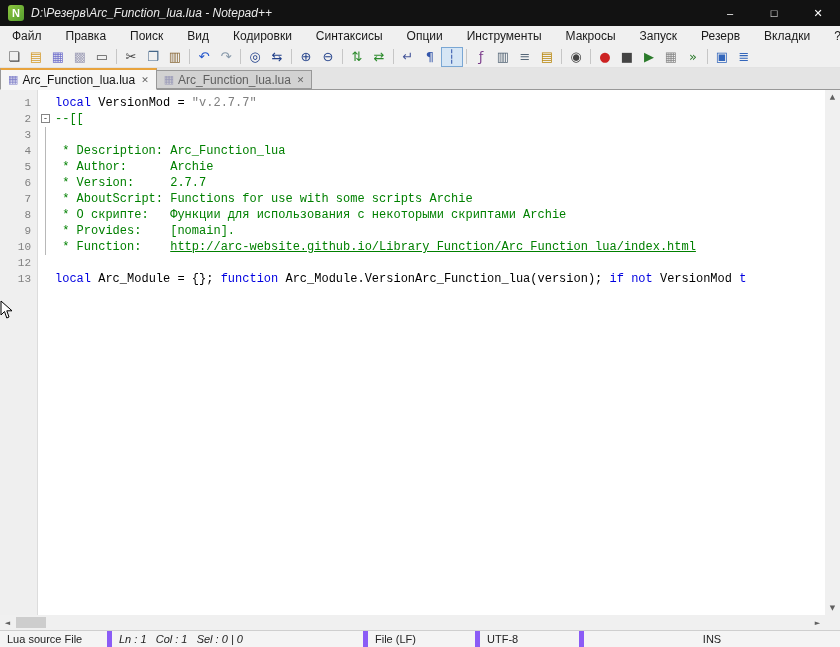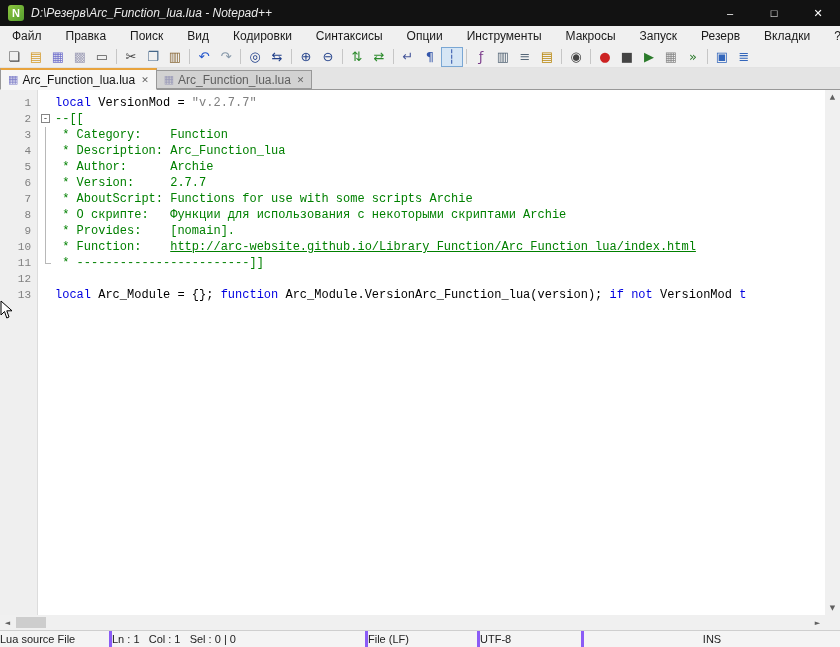--- a/index.html
+++ b/index.html
@@ -78,24 +78,24 @@
              display: flex; align-items: center; font-size: 7px; color: #606060; font-family: "DejaVu Sans", sans-serif; }
   .hs-arrow { width: 15px; text-align: center; flex: none; }
   .hs-thumb { width: 30px; height: 11px; background: #cdcdcd; margin-left: 1px; flex: none; }
   .hs-track { flex: 1; }
   .corner { position: absolute; right: 0; top: 525px; width: 15px; height: 15px; background: #f0f0f0; }
 
   .mouse-cursor { position: absolute; left: 0; top: 210px; pointer-events: none; }
 
   
   .statusbar { height: 17px; background: #f4f4f4; border-top: 1px solid #cfcfcf; display: flex; align-items: center; font-size: 11px; color: #222; }
-  .sb { height: 100%; line-height: 16px; border-right: 3px solid #8b5cf6; white-space: pre; overflow: hidden; flex: none; }
+  .sb { height: 100%; line-height: 16px; padding-left: 7px; border-right: 5px solid #8b5cf6; white-space: pre; overflow: hidden; flex: none; }
   .sb-doctype { width: 112px; }
   .sb-length  { width: 192px; }
-  .sb-pos     { width: 256px; }
+  .sb-pos     { width: 256px; font-style: italic; }
   .sb-eol     { width: 112px; }
   .sb-enc     { width: 104px; }
   .sb-ins     { flex: 1; text-align: center; padding-left: 0; border-right: none; }
 </style>
 </head>
 <body>
 
 <div class="titlebar">
   <div class="app-icon">N</div>
   <span class="title-text">D:\Резерв\Arc_Function_lua.lua - Notepad++</span>
@@ -252,21 +252,20 @@
       <div class="code-row">
         <span class="ln">2</span>
         <span class="fold">
           <span class="fold-boxmark">-</span>
         </span>
         <span class="code"><span class="tok-comment">--[[</span></span>
       </div>
       <div class="code-row">
         <span class="ln">3</span>
         <span class="fold fold-line"></span>
-        <span class="code"><span class="tok-comment"> * Category:    Function</span></span>
       </div>
       <div class="code-row">
         <span class="ln">4</span>
         <span class="fold fold-line"></span>
         <span class="code"><span class="tok-comment"> * Description: Arc_Function_lua</span></span>
       </div>
       <div class="code-row">
         <span class="ln">5</span>
         <span class="fold fold-line"></span>
         <span class="code"><span class="tok-comment"> * Author:      Archie</span></span>
@@ -288,25 +287,20 @@
       </div>
       <div class="code-row">
         <span class="ln">9</span>
         <span class="fold fold-line"></span>
         <span class="code"><span class="tok-comment"> * Provides:    [nomain].</span></span>
       </div>
       <div class="code-row">
         <span class="ln">10</span>
         <span class="fold fold-line"></span>
         <span class="code"><span class="tok-comment"> * Function:    </span><span class="tok-link">http://arc-website.github.io/Library_Function/Arc_Function_lua/index.html</span></span>
-      </div>
-      <div class="code-row">
-        <span class="ln">11</span>
-        <span class="fold fold-end"></span>
-        <span class="code"><span class="tok-comment"> * ------------------------]]</span></span>
       </div>
       <div class="code-row">
         <span class="ln">12</span>
         <span class="fold"></span>
         <span class="code"></span>
       </div>
       <div class="code-row">
         <span class="ln">13</span>
         <span class="fold"></span>
         <span class="code"><span class="tok-keyword">local</span><span class="tok-plain"> Arc_Module = {}; </span><span class="tok-keyword">function</span><span class="tok-plain"> Arc_Module.VersionArc_Function_lua(version); </span><span class="tok-keyword">if</span><span class="tok-plain"> </span><span class="tok-keyword">not</span><span class="tok-plain"> VersionMod </span><span class="tok-keyword">t</span></span>

